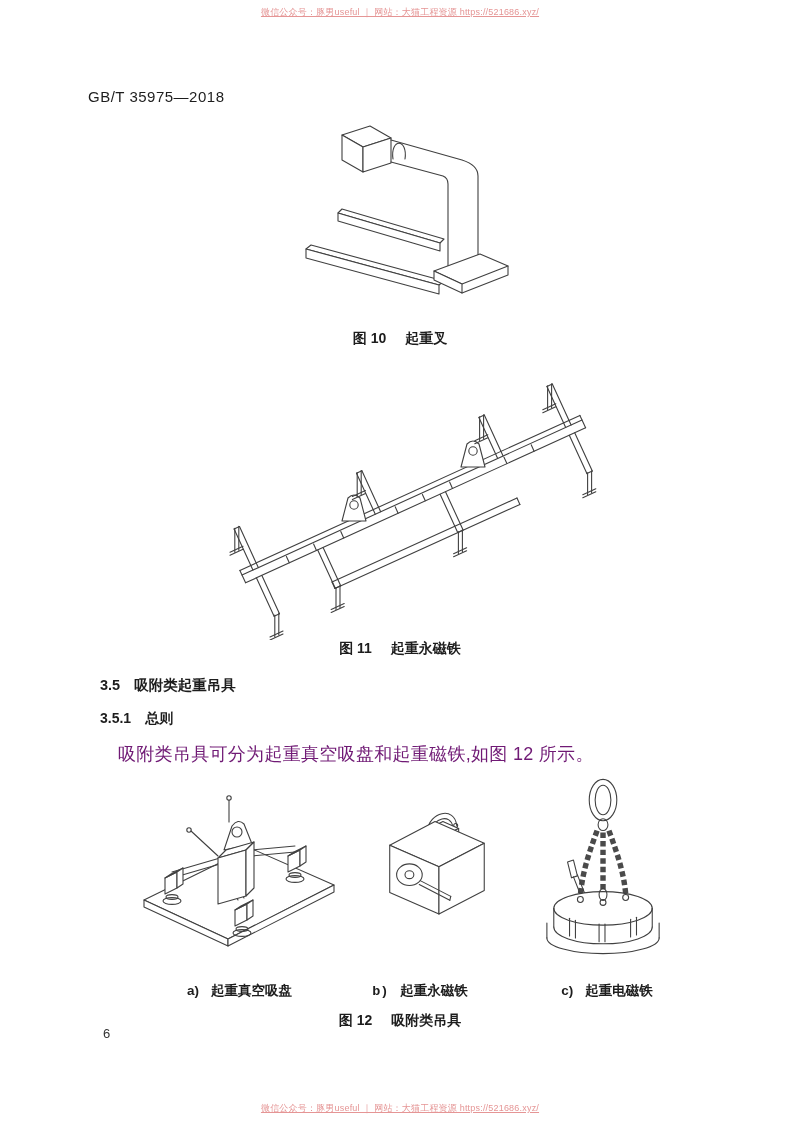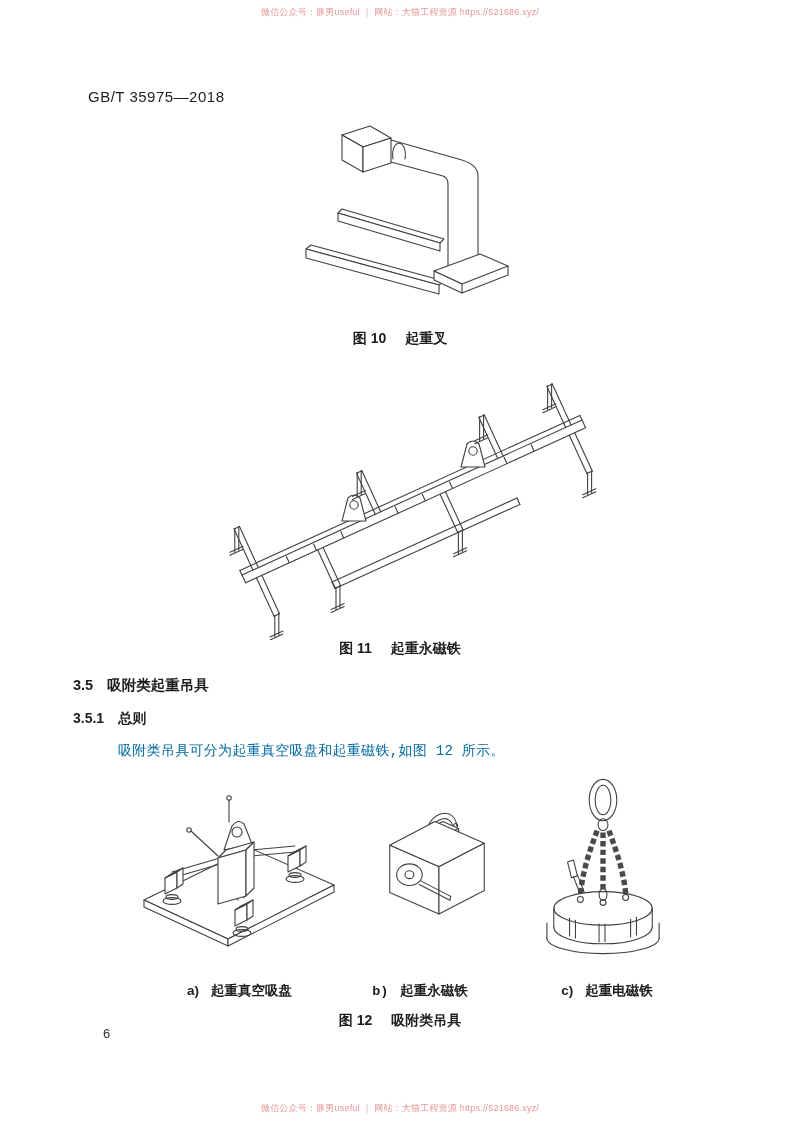--- a/index.html
+++ b/index.html
@@ -5,35 +5,36 @@
   html,body{margin:0;padding:0;}
   body{
     width:800px;height:1132px;position:relative;background:#ffffff;
     font-family:"Liberation Sans","DejaVu Sans",sans-serif;color:#262626;
     overflow:hidden;
   }
   .abs{position:absolute;}
   .watermark{
     width:800px;text-align:center;font-size:9px;letter-spacing:.2px;
     color:#e59595;
+    text-decoration:underline;
   }
   .doc-number{
     left:88px;top:88px;font-size:15px;font-weight:normal;color:#1d1d1d;
     letter-spacing:.5px;
   }
   .fig-caption{
     width:800px;text-align:center;font-size:14px;font-weight:bold;color:#1d1d1d;
   }
   .fig-caption .cap-label{margin-right:19px;}
-  .heading{left:73px;font-weight:bold;color:#1d1d1d;}
+  .heading{left:100px;font-weight:bold;color:#1d1d1d;}
   .heading .sec-num{margin-right:14px;}
   .h-35{top:676px;font-size:14.5px;}
   .h-351{top:710px;font-size:14px;}
   .para{
-    left:118px;top:742px;font-size:14px;color:#0369a1;letter-spacing:.3px;font-family:Liberation Mono, monospace;
+    left:118px;top:742px;font-size:18px;color:#701a75;letter-spacing:.3px;
   }
   .subcap{
     font-size:13.5px;font-weight:bold;color:#1d1d1d;text-align:center;margin-top:10px;
   }
   .subcap .sub-label{margin-right:12px;font-weight:bold;}
   .page-number{left:103px;top:1026px;font-size:13px;color:#333;}
   svg{display:block;}
   svg path,svg line,svg ellipse,svg circle,svg polyline{
     stroke:#404040;stroke-width:1.1;fill:none;
     stroke-linejoin:round;stroke-linecap:round;

